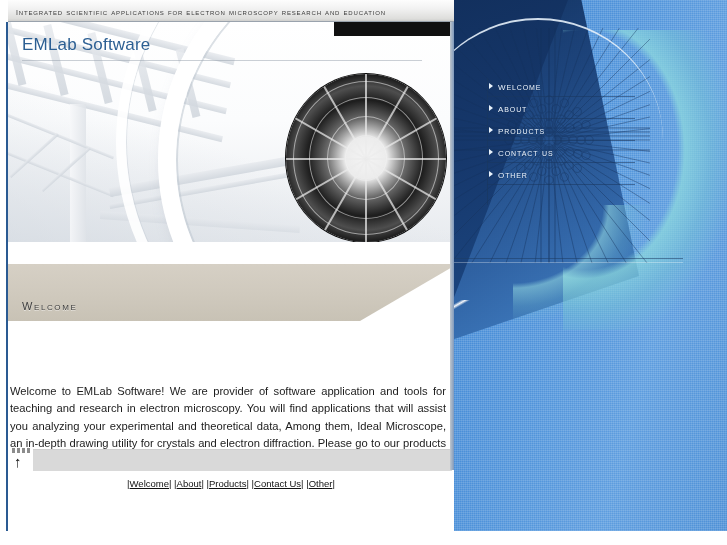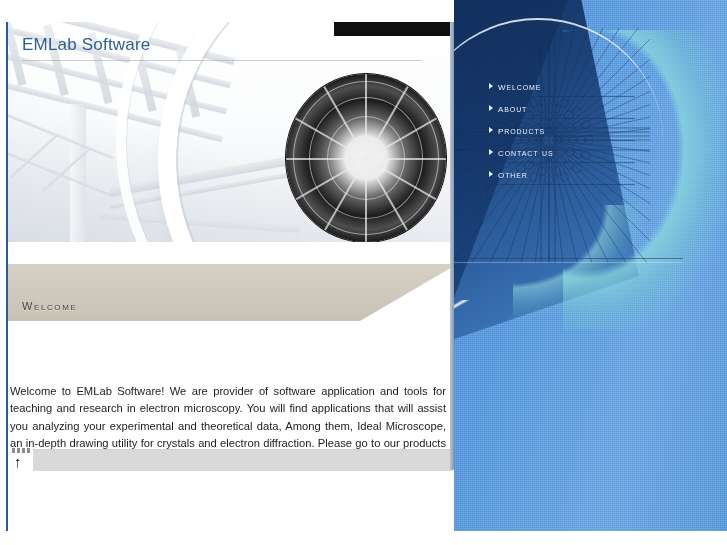--- a/index.html
+++ b/index.html
@@ -385,20 +385,23 @@
         <span class="tri"></span>
         <span class="nav-label">Other</span>
       </div>
     </nav>
   </div>
 
   <div class="content">
 
     <div class="left-rule"></div>
 
+    <div class="titlebar">
+      <span class="tb-text">Integrated scientific applications for electron microscopy research and education</span>
+    </div>
 
     <div class="banner">
       <div class="banner-photo">
         <div class="ceiling"></div>
 
         <div class="beam" style="left:-20px;top:6px;width:250px;height:7px;transform:rotate(14deg);"></div>
         <div class="beam" style="left:-24px;top:30px;width:250px;height:6px;transform:rotate(14deg);"></div>
         <div class="beam" style="left:-28px;top:56px;width:250px;height:6px;transform:rotate(14deg);"></div>
         <div class="beam" style="left:-32px;top:84px;width:250px;height:6px;transform:rotate(14deg);"></div>
         <div class="beam" style="left:2px;top:-6px;width:8px;height:70px;transform:rotate(-14deg);"></div>
@@ -453,17 +456,24 @@
     <div class="faint-diag"></div>
 
     <p class="body-copy">Welcome to EMLab Software! We are provider of software application and tools for teaching and research in electron microscopy. You will find applications that will assist you analyzing your experimental and theoretical data, Among them, Ideal Microscope, an in-depth drawing utility for crystals and electron diffraction. Please go to our products page for detailed listings of our products and services.</p>
 
     <div class="graybar"></div>
     <div class="topbtn">
       <span class="tb-cap"></span>
       <span class="tb-arrow">↑</span>
     </div>
 
+    <div class="footer">
+      <span class="bar">|</span><span class="lk">Welcome</span><span class="bar">|</span>
+      <span class="bar">|</span><span class="lk">About</span><span class="bar">|</span>
+      <span class="bar">|</span><span class="lk">Products</span><span class="bar">|</span>
+      <span class="bar">|</span><span class="lk">Contact Us</span><span class="bar">|</span>
+      <span class="bar">|</span><span class="lk">Other</span><span class="bar">|</span>
+    </div>
 
     <div class="content-edge"></div>
   </div>
 
 </div>
 
 </body></html>

